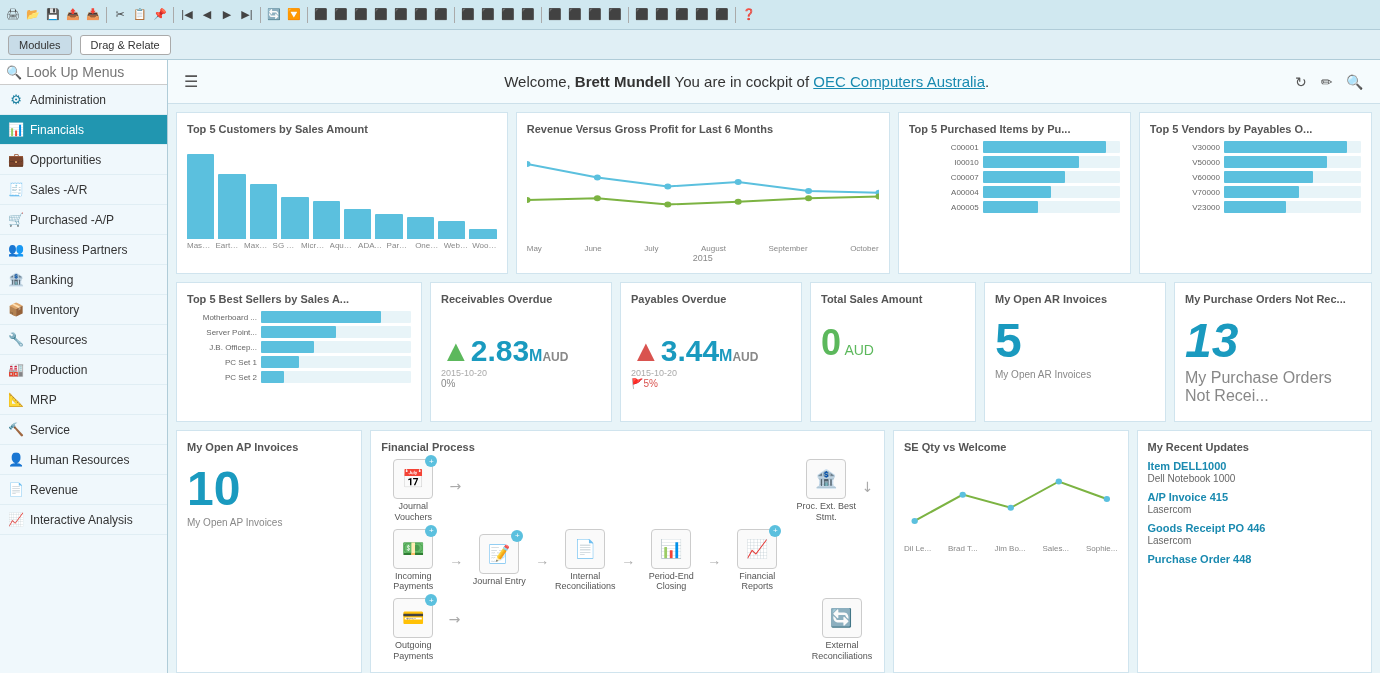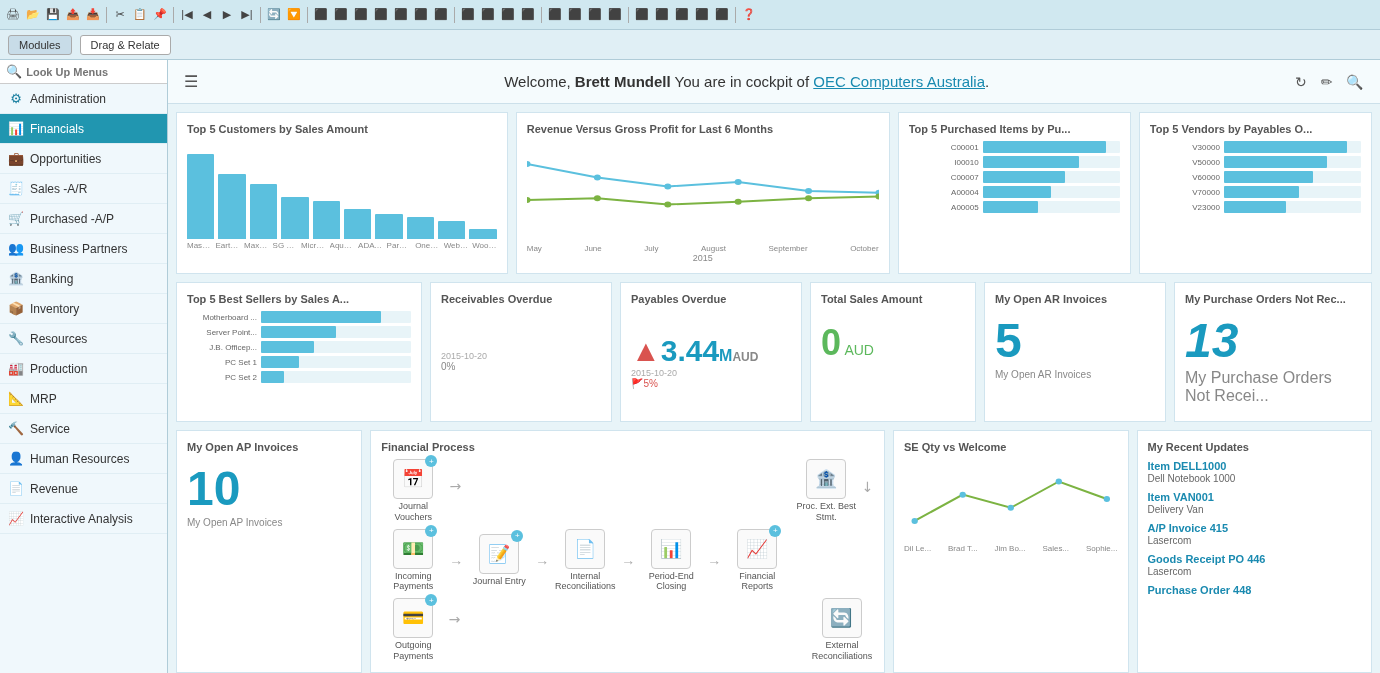--- a/index.html
+++ b/index.html
@@ -62,22 +62,22 @@
       display: flex;
       align-items: center;
       padding: 4px 6px;
       border-bottom: 1px solid #ccc;
       background: white;
     }
     .search-icon-wrap {
       color: #666; font-size: 13px; margin-right: 4px;
     }
     .search-input {
-      border: none; outline: none; font-size: 11px; width: 100%;
-      background: transparent; color: #888; font-weight: bold;
+      border: none; outline: none; font-size: 14px; width: 100%;
+      background: transparent; color: #888;
     }
     .sidebar-item {
       display: flex;
       align-items: center;
       padding: 7px 8px;
       cursor: pointer;
       border-bottom: 1px solid #e0eef4;
       color: #333;
       font-size: 12px;
       gap: 6px;
@@ -549,20 +549,23 @@
       <div class="hbar-track">
         <div class="hbar-fill" style="width:15%"></div>
       </div>
     </div>
             </div>
         </div>
 
         <div class="card" style="flex:1;">
           <div class="card-title">Receivables Overdue</div>
           <div class="large-kpi">
+            <div class="large-num">
+              <span style="color:#5cb85c;">▲</span><span>2.83</span><span class="num-suffix">M</span><span class="num-currency">AUD</span>
+            </div>
             <div style="font-size:9px;color:#aaa;">2015-10-20</div>
             <div style="font-size:10px;color:#888;">0%</div>
           </div>
         </div>
 
         <div class="card" style="flex:1;">
           <div class="card-title">Payables Overdue</div>
           <div class="large-kpi">
             <div class="large-num">
               <span style="color:#d9534f;">▲</span><span>3.44</span><span class="num-suffix">M</span><span class="num-currency">AUD</span>
@@ -701,21 +704,20 @@
               <span>Jim Bo...</span>
               <span>Sales...</span>
               <span>Sophie...</span>
             </div>
         </div>
 
         <div class="card" style="flex:1.3;">
           <div class="card-title">My Recent Updates</div>
           <div id="recent-updates-list">
               <div class="update-item"><a href="#" class="update-link">Item DELL1000</a><div class="update-sub">Dell Notebook 1000</div></div>
-              <div class="update-item"><a href="#" class="update-link">Item VAN001</a><div class="update-sub">Delivery Van</div></div>
               <div class="update-item"><a href="#" class="update-link">A/P Invoice 415</a><div class="update-sub">Lasercom</div></div>
               <div class="update-item"><a href="#" class="update-link">Goods Receipt PO 446</a><div class="update-sub">Lasercom</div></div>
               <div class="update-item"><a href="#" class="update-link">Purchase Order 448</a></div>
             </div>
         </div>
       </div>
 
     </div>
   </div>
 </div>

